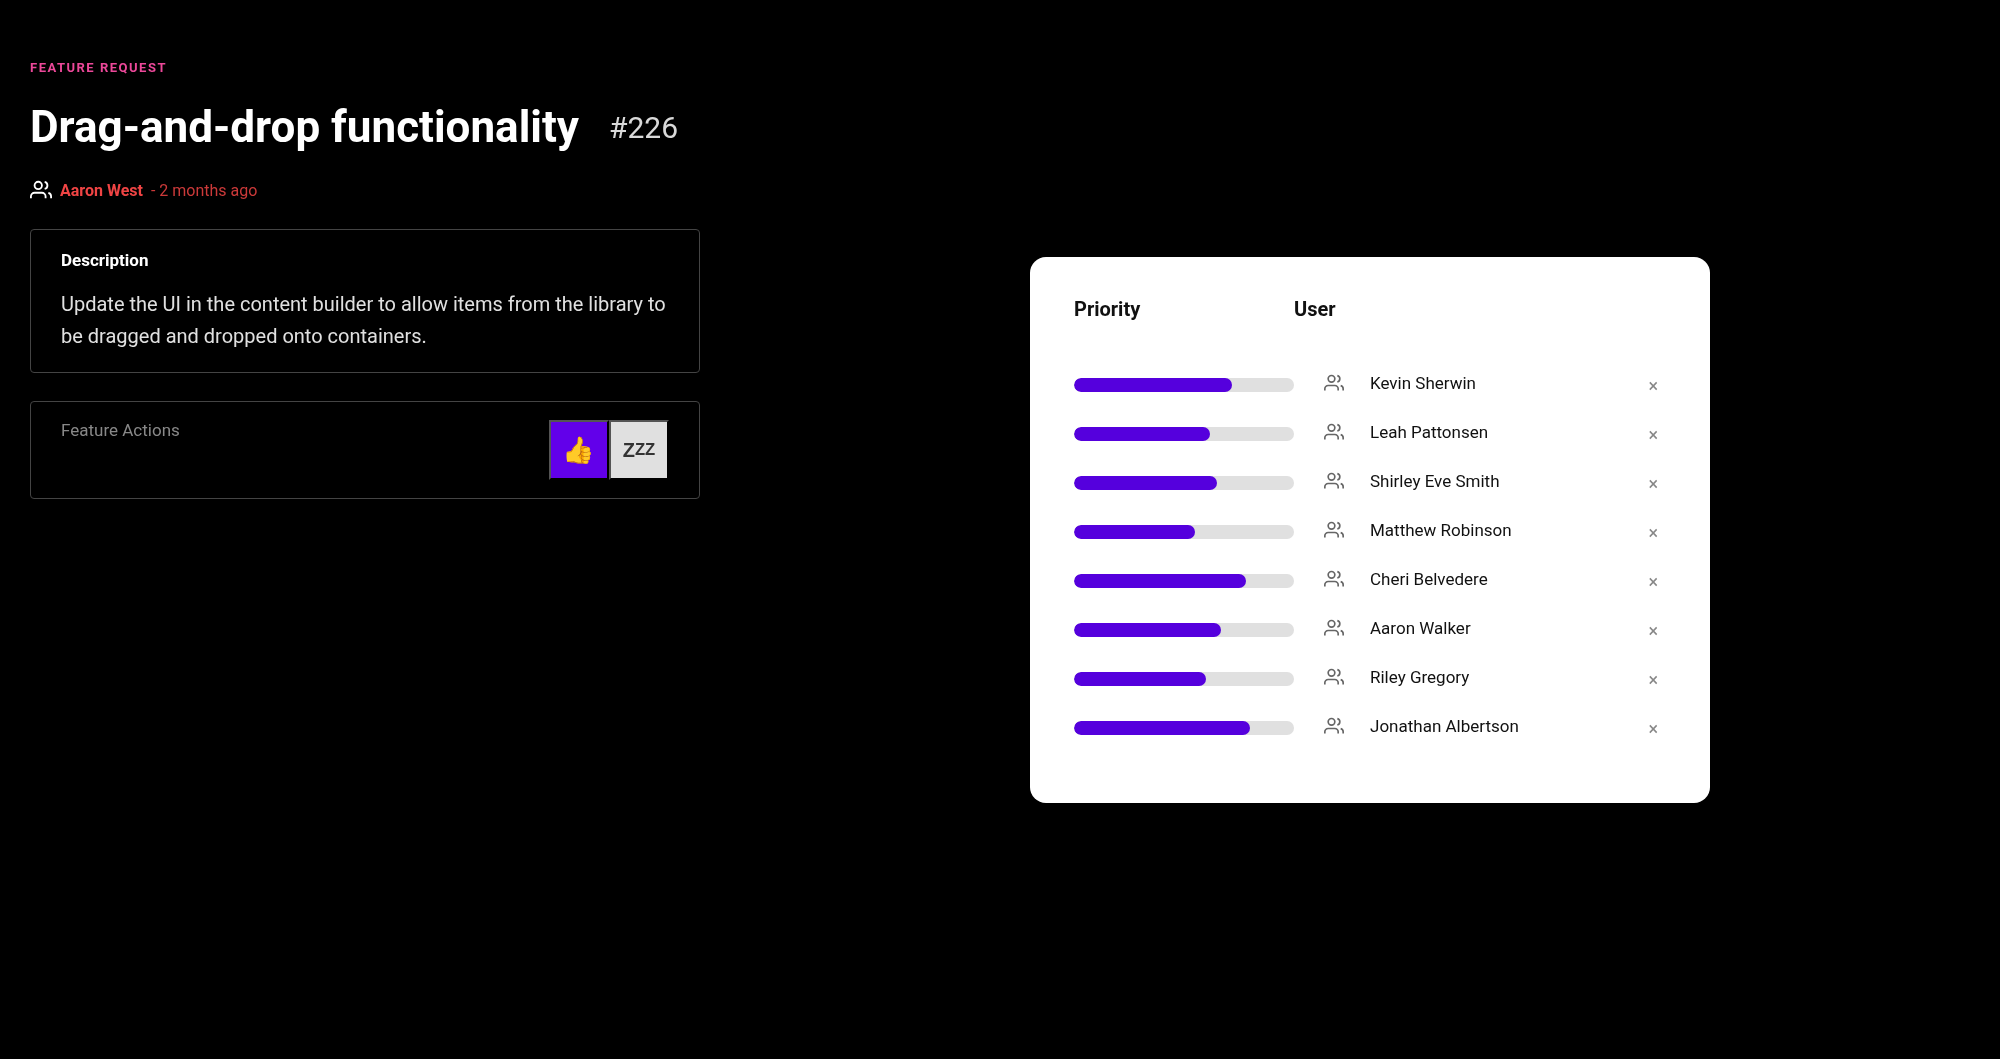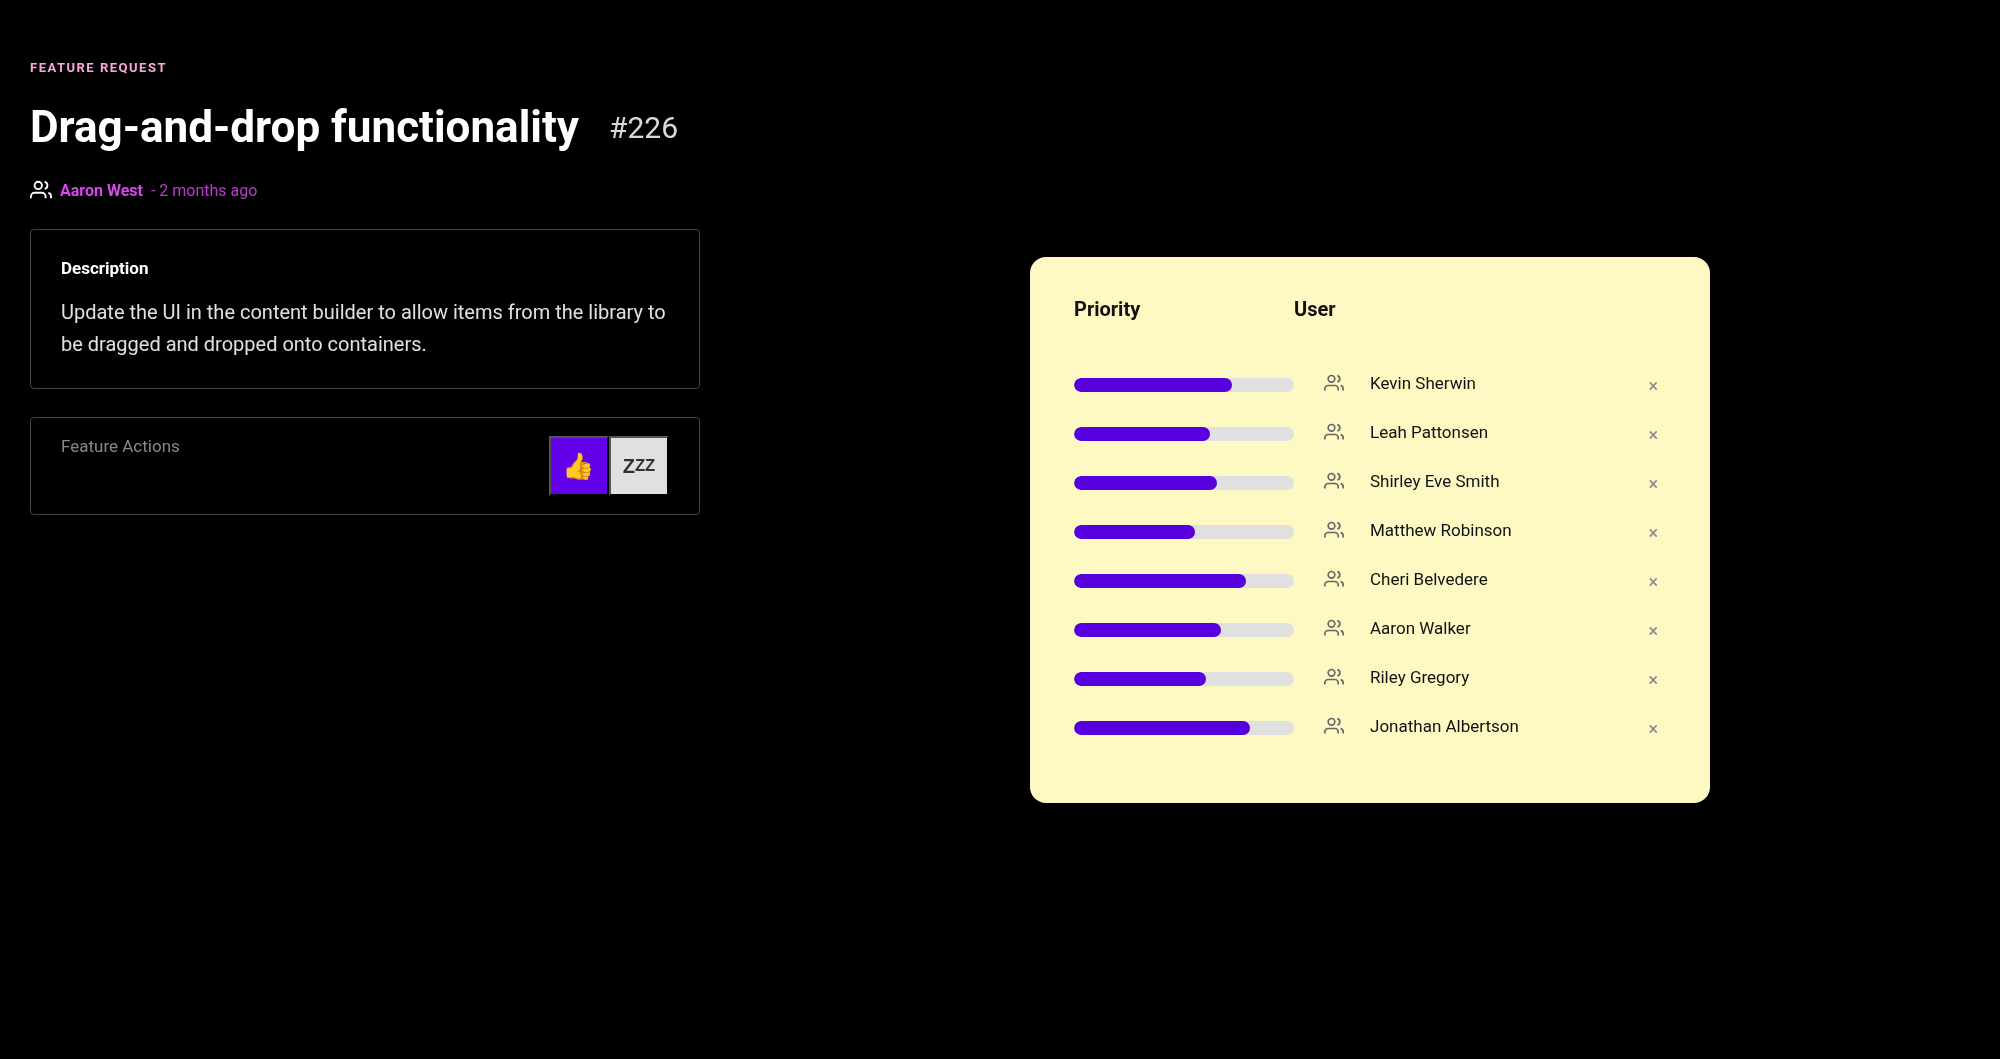--- a/index.html
+++ b/index.html
@@ -19,21 +19,21 @@
       width: 740px;
       height: 1059px;
       background: #000;
       padding: 60px 40px 40px 30px;
       display: flex;
       flex-direction: column;
       gap: 28px;
     }
 
     .feature-label {
-      color: #f9a8d4;
+      color: #ec4899;
       font-size: 13px;
       font-weight: 700;
       letter-spacing: 1.5px;
       text-transform: uppercase;
     }
 
     .title-row {
       display: flex;
       align-items: center;
       gap: 30px;
@@ -50,21 +50,21 @@
       color: #fff;
       font-size: 30px;
       font-weight: 400;
       opacity: 0.85;
     }
 
     .author-row {
       display: flex;
       align-items: center;
       gap: 8px;
-      color: #d946ef;
+      color: #ef4444;
       font-size: 16px;
     }
 
     .author-icon {
       width: 22px;
       height: 22px;
       color: #fff;
     }
 
     .author-name {
@@ -72,21 +72,21 @@
     }
 
     .author-time {
       font-weight: 400;
       opacity: 0.85;
     }
 
     .description-box {
       border: 1.5px solid #444;
       border-radius: 4px;
-      padding: 28px 30px;
+      padding: 20px 30px;
       color: #fff;
     }
 
     .description-title {
       font-size: 17px;
       font-weight: 700;
       margin-bottom: 18px;
     }
 
     .description-text {
@@ -140,21 +140,21 @@
       flex: 1;
       height: 1059px;
       background: #000;
       display: flex;
       align-items: center;
       justify-content: center;
       padding: 40px;
     }
 
     .card {
-      background: #fef9c3;
+      background: #ffffff;
       border-radius: 16px;
       width: 680px;
       padding: 40px 44px 50px 44px;
     }
 
     .card-header {
       display: flex;
       align-items: center;
       margin-bottom: 32px;
       padding-bottom: 8px;

